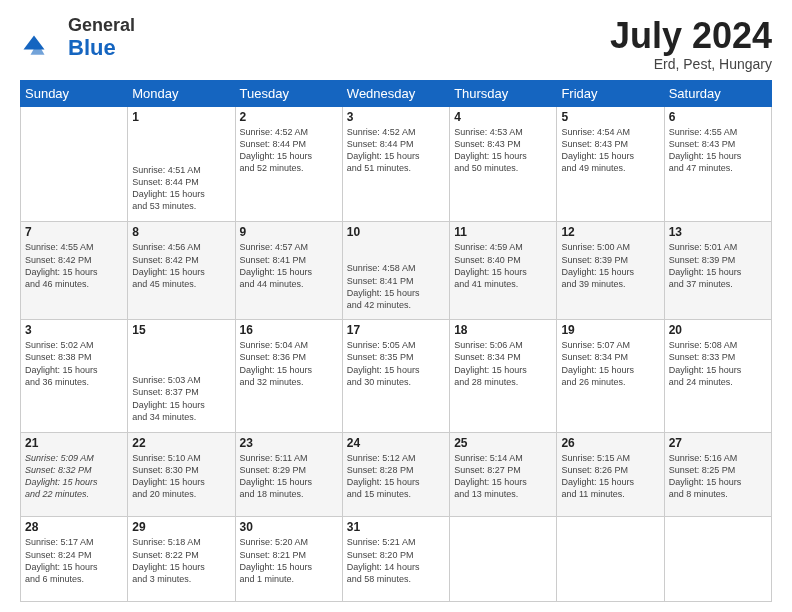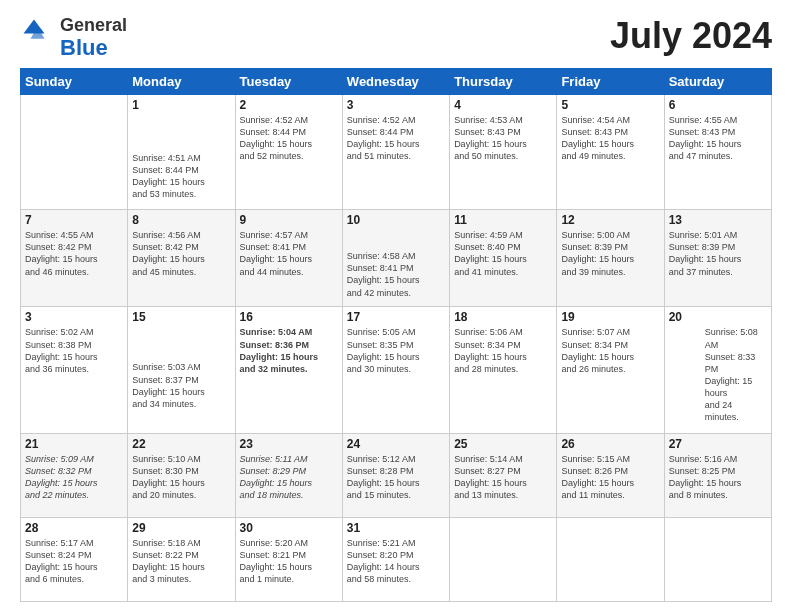--- a/index.html
+++ b/index.html
@@ -18,22 +18,22 @@
       flex-direction: column;
     }
     .header {
       display: flex;
       justify-content: space-between;
       align-items: flex-start;
       margin-bottom: 8px;
     }
     .logo {
       display: flex;
-      align-items: flex-start;
-      gap: 12px;
+      align-items: flex-end;
+      gap: 20px;
     }
     .logo-text {
       display: flex;
       flex-direction: column;
       line-height: 1.1;
     }
     .logo-general {
       font-size: 18px;
       font-weight: bold;
       color: #333;
@@ -64,21 +64,21 @@
       flex: 1;
       border: 1px solid #ccc;
       border-collapse: collapse;
       width: 100%;
       table-layout: fixed;
     }
     .calendar th {
       background-color: #1565c0;
       color: #fff;
       font-size: 13px;
-      font-weight: bold;
+      font-weight: normal;
       padding: 5px 4px;
       text-align: left;
       border: 1px solid #1565c0;
     }
     .calendar td {
       border: 1px solid #ccc;
       vertical-align: top;
       padding: 3px 4px;
       font-size: 9.5px;
       color: #333;
@@ -120,20 +120,21 @@
         <polygon points="16,4 28,20 4,20" fill="#1565c0"></polygon>
         <polygon points="20,12 28,26 12,26" fill="#1565c0" opacity="0.6"></polygon>
       </svg>
       <div class="logo-text">
         <span class="logo-general">General</span>
         <span class="logo-blue">Blue</span>
       </div>
     </div>
     <div class="title-block">
       <div class="main-title">July 2024</div>
+      <div class="subtitle">Erd, Pest, Hungary</div>
     </div>
   </div>
 
   <table class="calendar">
     <thead>
       <tr>
         <th>Sunday</th>
         <th>Monday</th>
         <th>Tuesday</th>
         <th>Wednesday</th>
@@ -249,21 +250,21 @@
           </td>
           <td>
             <span class="day-num">15</span>
             <div class="day-info" style="white-space: pre-line; margin-top: 37px;">Sunrise: 5:03 AM
 Sunset: 8:37 PM
 Daylight: 15 hours
 and 34 minutes.</div>
           </td>
           <td>
             <span class="day-num">16</span>
-            <div class="day-info" style="white-space: pre-line; font-weight: bold;">Sunrise: 5:04 AM
+            <div class="day-info" style="white-space: pre-line;">Sunrise: 5:04 AM
 Sunset: 8:36 PM
 Daylight: 15 hours
 and 32 minutes.</div>
           </td>
           <td>
             <span class="day-num">17</span>
             <div class="day-info" style="white-space: pre-line;">Sunrise: 5:05 AM
 Sunset: 8:35 PM
 Daylight: 15 hours
 and 30 minutes.</div>
@@ -277,21 +278,21 @@
           </td>
           <td>
             <span class="day-num">19</span>
             <div class="day-info" style="white-space: pre-line;">Sunrise: 5:07 AM
 Sunset: 8:34 PM
 Daylight: 15 hours
 and 26 minutes.</div>
           </td>
           <td>
             <span class="day-num">20</span>
-            <div class="day-info" style="white-space: pre-line; margin-left: 36px;">Sunrise: 5:08 AM
+            <div class="day-info" style="white-space: pre-line;">Sunrise: 5:08 AM
 Sunset: 8:33 PM
 Daylight: 15 hours
 and 24 minutes.</div>
           </td>
         </tr>
         <tr>
           <td>
             <span class="day-num">21</span>
             <div class="day-info" style="white-space: pre-line; font-style: italic;">Sunrise: 5:09 AM
 Sunset: 8:32 PM
@@ -300,21 +301,21 @@
           </td>
           <td>
             <span class="day-num">22</span>
             <div class="day-info" style="white-space: pre-line;">Sunrise: 5:10 AM
 Sunset: 8:30 PM
 Daylight: 15 hours
 and 20 minutes.</div>
           </td>
           <td>
             <span class="day-num">23</span>
-            <div class="day-info" style="white-space: pre-line; font-style: italic;">Sunrise: 5:11 AM
+            <div class="day-info" style="white-space: pre-line;">Sunrise: 5:11 AM
 Sunset: 8:29 PM
 Daylight: 15 hours
 and 18 minutes.</div>
           </td>
           <td>
             <span class="day-num">24</span>
             <div class="day-info" style="white-space: pre-line;">Sunrise: 5:12 AM
 Sunset: 8:28 PM
 Daylight: 15 hours
 and 15 minutes.</div>

